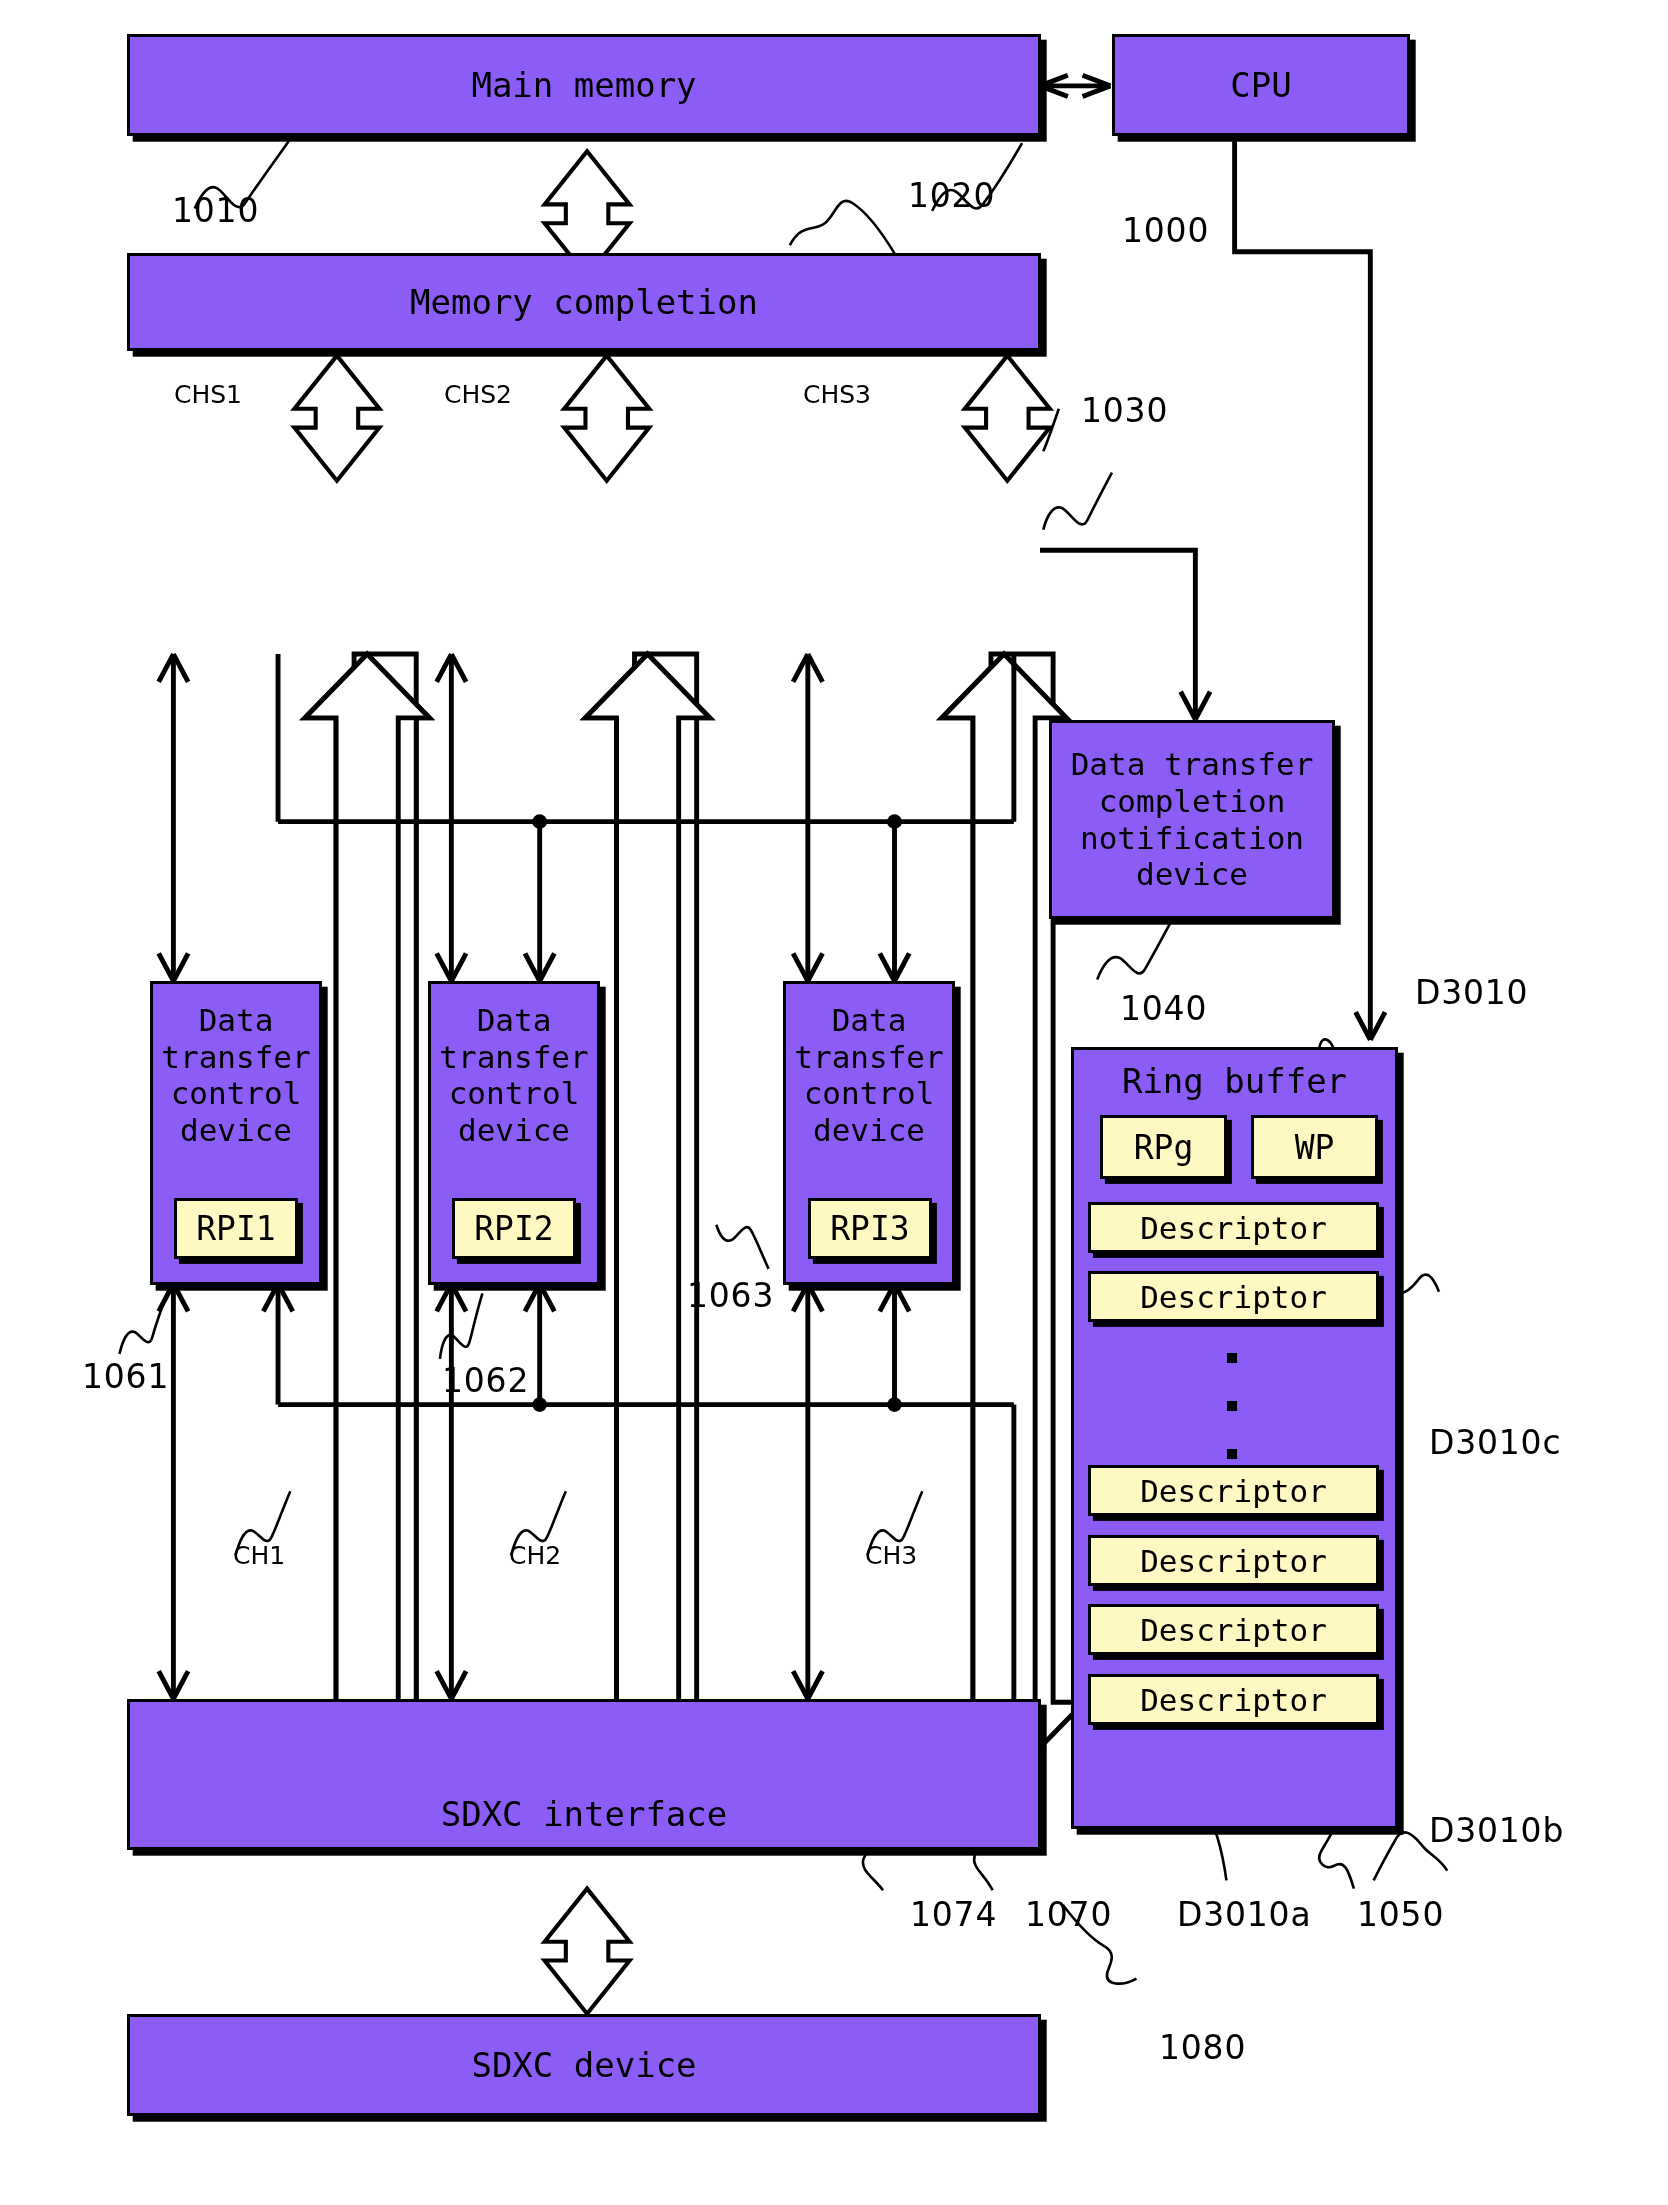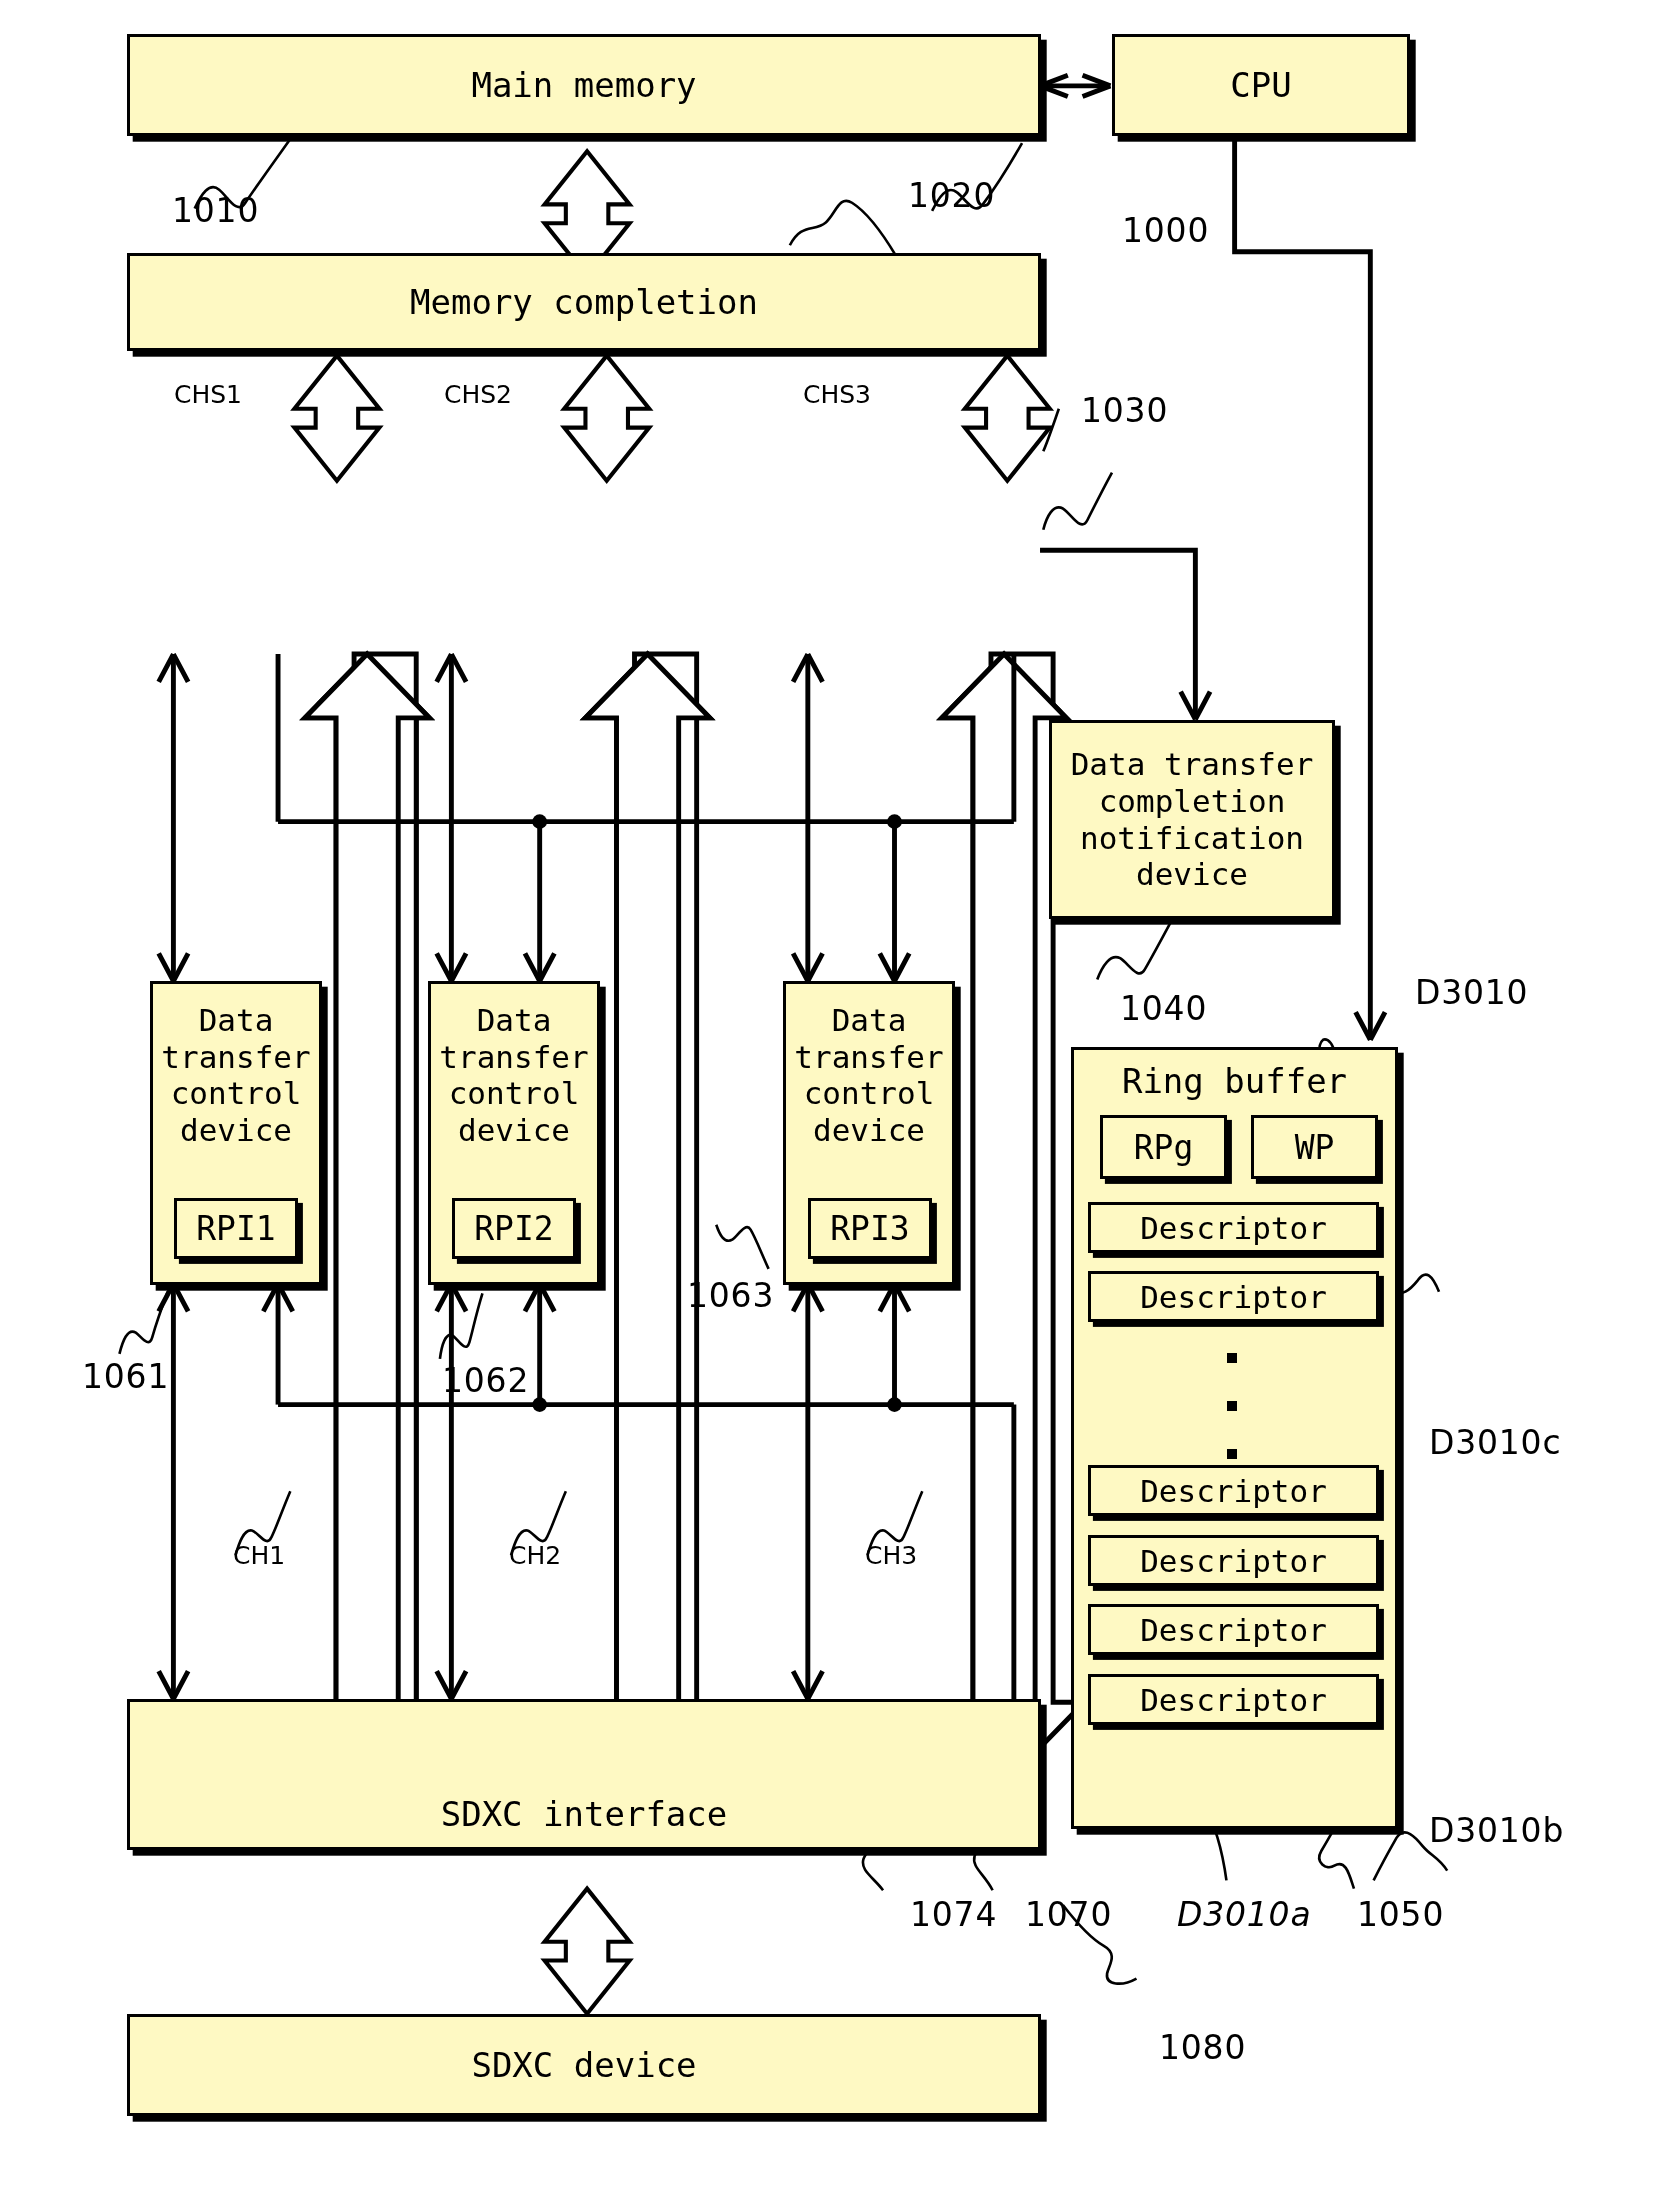--- a/index.html
+++ b/index.html
@@ -2,21 +2,21 @@
 <html style="font-size:13px"><head>
 <meta charset="utf-8">
 <style>
   html,body{margin:0;padding:0;background:#ffffff;}
   body{width:1668px;height:2205px;position:relative;
        font-family:"DejaVu Sans Mono","Liberation Mono",monospace;color:#000;}
   #stage{position:absolute;left:0;top:0;width:1668px;height:2205px;overflow:hidden;}
   svg.layer{position:absolute;left:0;top:0;width:1668px;height:2205px;}
 
   
-  .box{position:absolute;border:3.3px solid #000;background:#fef9c3;box-sizing:border-box;
+  .box{position:absolute;border:3.3px solid #000;background:#8b5cf6;box-sizing:border-box;
        box-shadow:5.7px 5.7px 0 0 #000;display:flex;align-items:center;justify-content:center;
        text-align:center;}
   .box .lbl{display:block;line-height:1.18;white-space:pre-line;}
   .inner{position:absolute;border:3.3px solid #000;background:#fef9c3;box-sizing:border-box;
          box-shadow:4.9px 4.9px 0 0 #000;display:flex;align-items:center;justify-content:center;}
 
   
   .ref{position:absolute;font-family:"DejaVu Sans","Liberation Sans",sans-serif;
        font-size:33px;letter-spacing:0.8px;white-space:nowrap;}
   .reflong{font-size:33px;}
@@ -287,21 +287,21 @@
   <span class="ref" style="left:908px;top:176px;">1020</span>
   <span class="ref" style="left:1081px;top:391px;">1030</span>
   <span class="ref" style="left:1120px;top:989px;">1040</span>
 
   <span class="ref" style="left:82px;top:1357px;">1061</span>
   <span class="ref" style="left:442px;top:1361px;">1062</span>
   <span class="ref" style="left:687px;top:1276px;">1063</span>
 
   <span class="ref" style="left:910px;top:1895px;">1074</span>
   <span class="ref" style="left:1025px;top:1895px;">1070</span>
-  <span class="ref reflong" style="left:1177px;top:1895px;font-style:italic;">D3010a</span>
+  <span class="ref reflong" style="left:1177px;top:1895px;">D3010a</span>
   <span class="ref" style="left:1357px;top:1895px;">1050</span>
   <span class="ref" style="left:1159px;top:2028px;">1080</span>
 
   <span class="ref reflong" style="left:1415px;top:973px;">D3010</span>
   <span class="ref reflong" style="left:1429px;top:1423px;">D3010c</span>
   <span class="ref reflong" style="left:1429px;top:1811px;">D3010b</span>
 
 </div>
 
 

